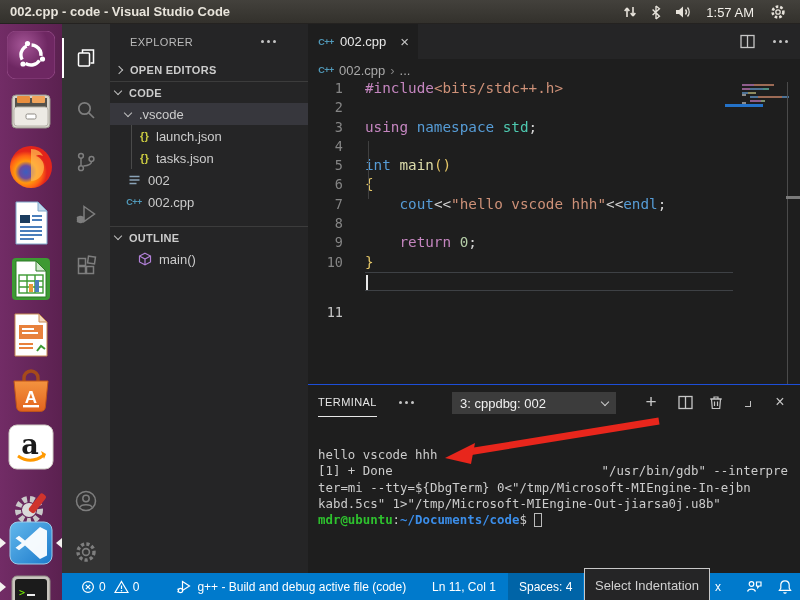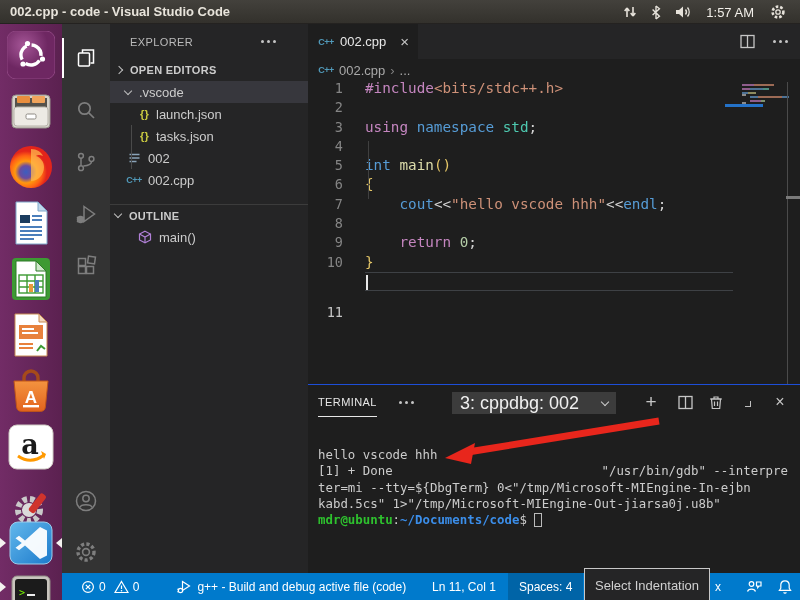--- a/index.html
+++ b/index.html
@@ -77,21 +77,21 @@
   .mm-cur { position:absolute; left:0px; top:20px; width:38px; height:2.5px; background:#2472C8; }
   .ovr-line { position:absolute; left:479px; top:58px; width:1px; height:302px; background:#4B4B4B; }
   .ovr-marker { position:absolute; left:478px; top:172px; width:14px; height:3px; background:#7A7A7A; }
 
   
   .panel { position:absolute; left:0; top:360px; width:492px; height:189px; background:#1E1E1E; border-top:1px solid #1d4ed8; }
   .panel-header { position:absolute; left:0; top:0; width:492px; height:34px; display:flex; align-items:center; }
   .ptab { margin-left:10px; font-size:11px; color:#E7E7E7; letter-spacing:.4px; padding-bottom:8px; border-bottom:1px solid #E7E7E7; margin-top:8px; }
   .pdots { margin-left:22px; }
   .pselect { position:absolute; left:144px; top:7px; width:164px; height:22px; background:#3C3C3C;
-    color:#F0F0F0; font-size:18px; display:flex; align-items:center; padding:0 8px; }
+    color:#F0F0F0; font-size:13px; display:flex; align-items:center; padding:0 8px; }
   .pselect .chv { margin-left:auto; border-color:#CCCCCC; }
   .picon { position:absolute; top:9px; width:16px; height:16px; color:#C5C5C5; display:flex; align-items:center; justify-content:center; }
   .term { position:absolute; left:10px; top:62px; width:478px; font-family:"DejaVu Sans Mono", monospace; font-size:12.4px; color:#CCCCCC; }
   .tline { height:16.3px; line-height:16.3px; white-space:pre; }
   .tk-tfg { color:#CCCCCC; }
   .tk-tgreen { color:#2EC12E; font-weight:bold; }
   .tk-tblue { color:#3B8EEA; font-weight:bold; }
   .tk-tcursor { display:inline-block; width:8px; height:14px; border:1px solid #BBBBBB; vertical-align:-2px; }
 
   
@@ -354,20 +354,24 @@
       <span class="dots" style="margin-left:auto;margin-right:32px">
           <i></i>
           <i></i>
           <i></i>
         </span>
     </div>
     <div class="sb-row">
       <span class="chv right" style="margin-left:6px"></span>
       <span class="sb-sect" style="margin-left:8px">OPEN EDITORS</span>
     </div>
+    <div class="sb-row divider">
+      <span class="chv down" style="margin-left:5px"></span>
+      <span class="sb-sect" style="margin-left:8px">CODE</span>
+    </div>
     <div class="sb-row sel">
       <span class="chv down" style="margin-left:15px"></span>
       <span style="margin-left:8px">.vscode</span>
     </div>
     <div class="sb-row">
       <span class="fic json-ic" style="margin-left:26px">{ }</span>
       <span style="margin-left:4px">launch.json</span>
     </div>
     <div class="sb-row">
       <span class="fic json-ic" style="margin-left:26px">{ }</span>

